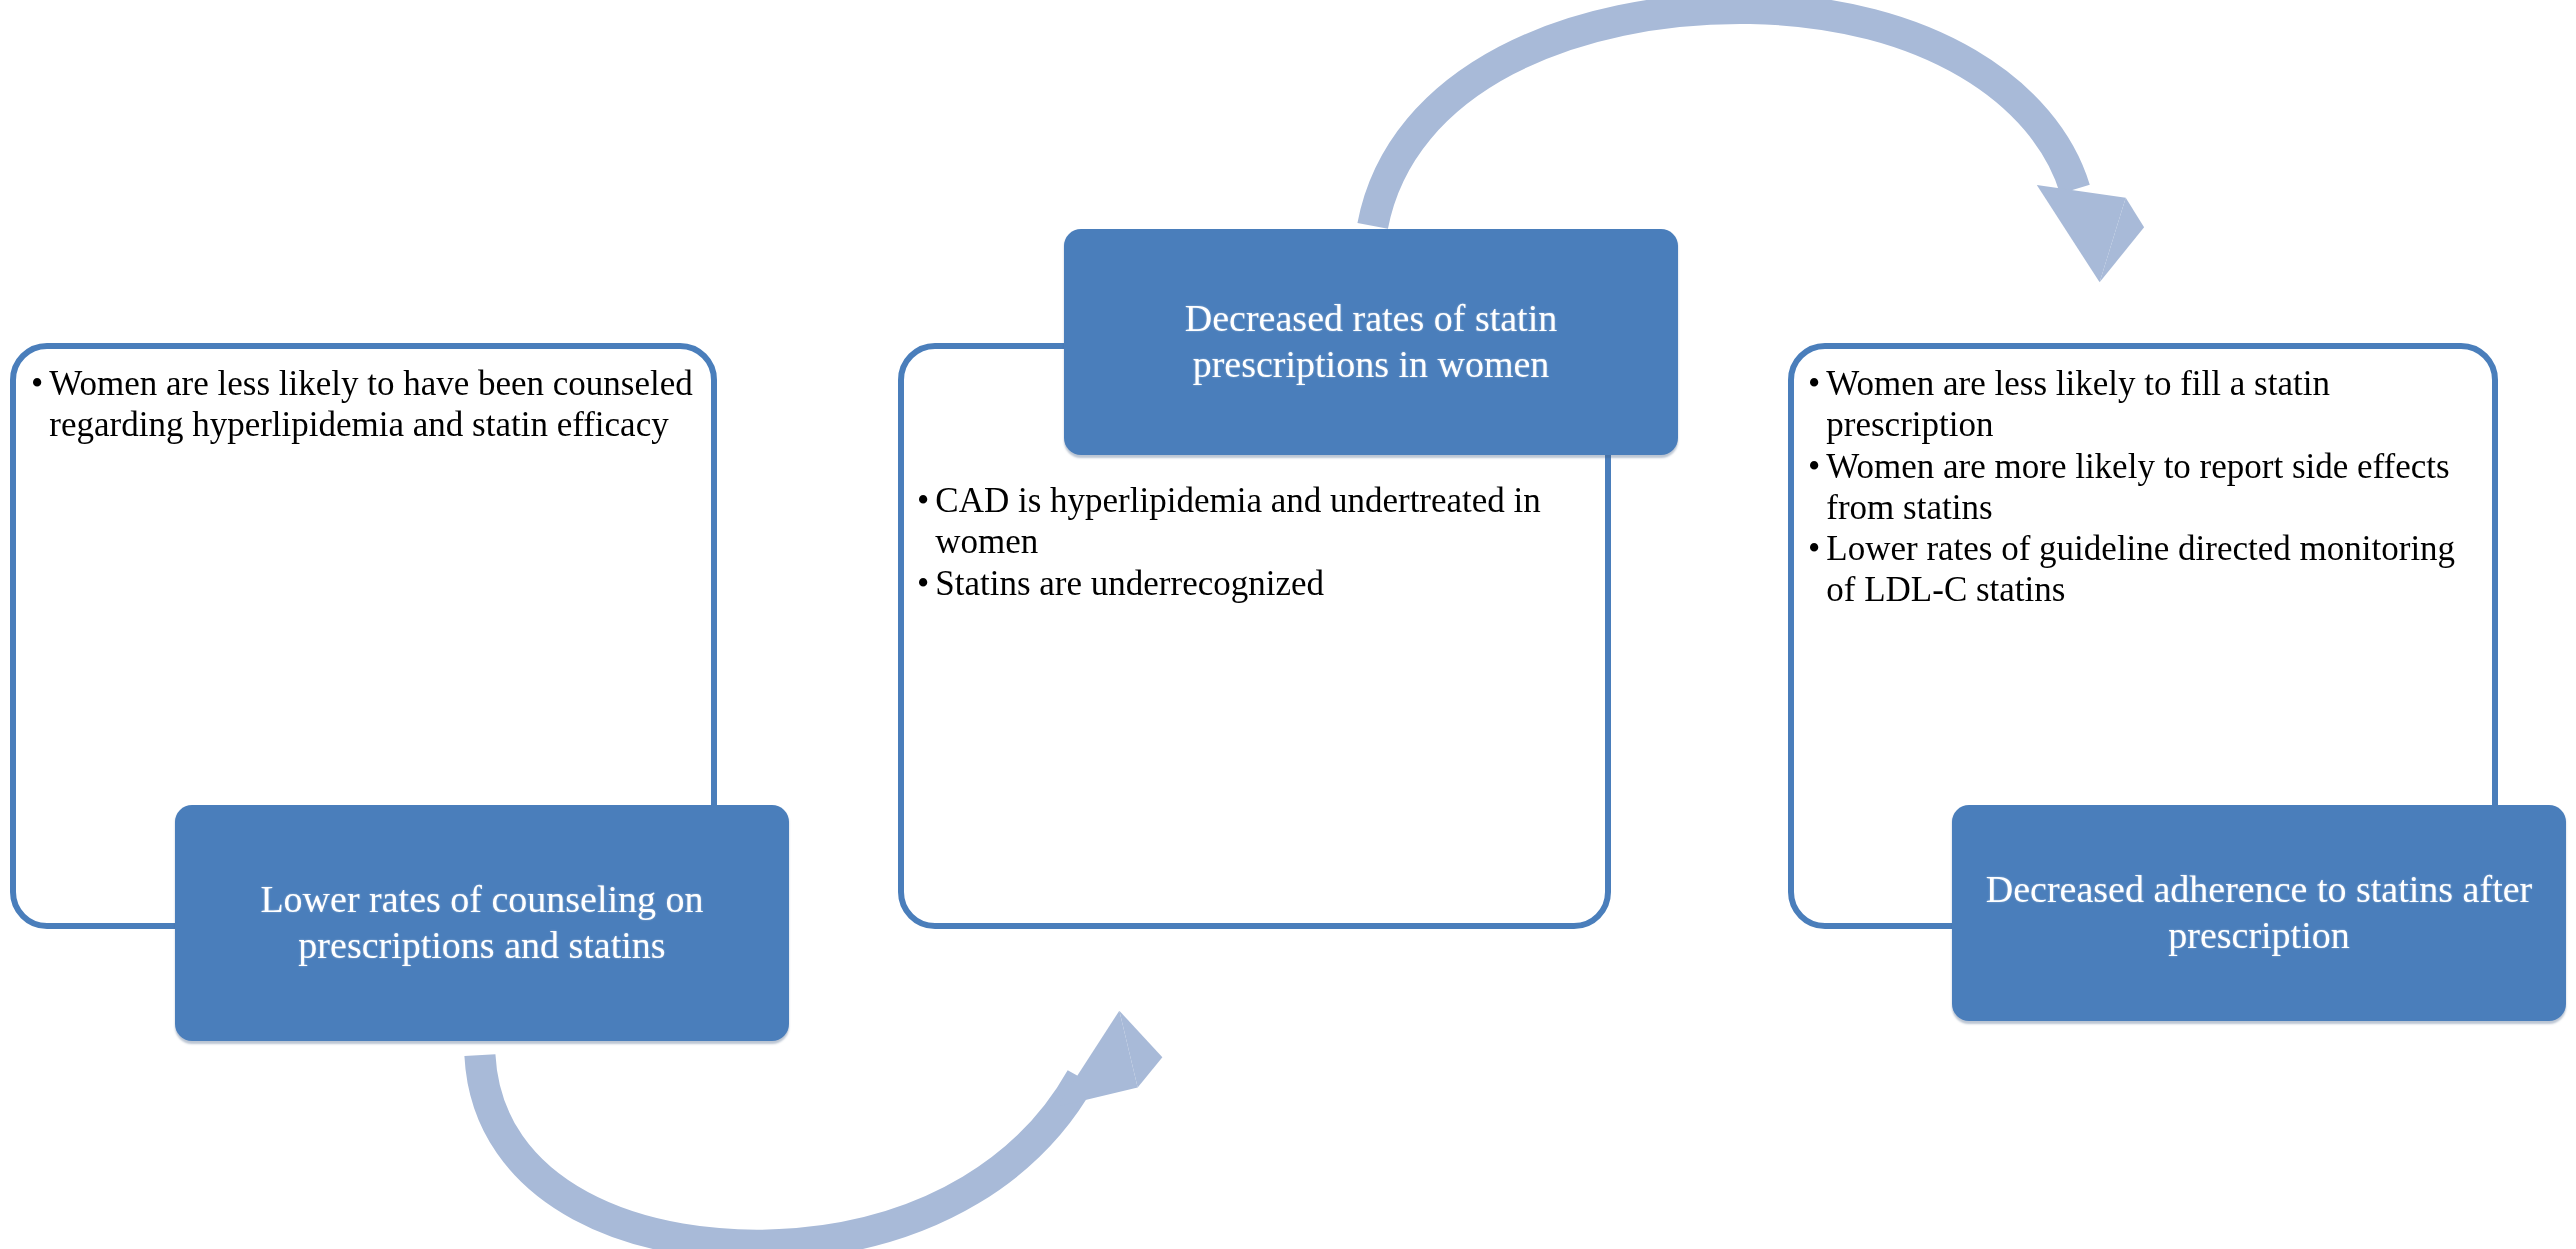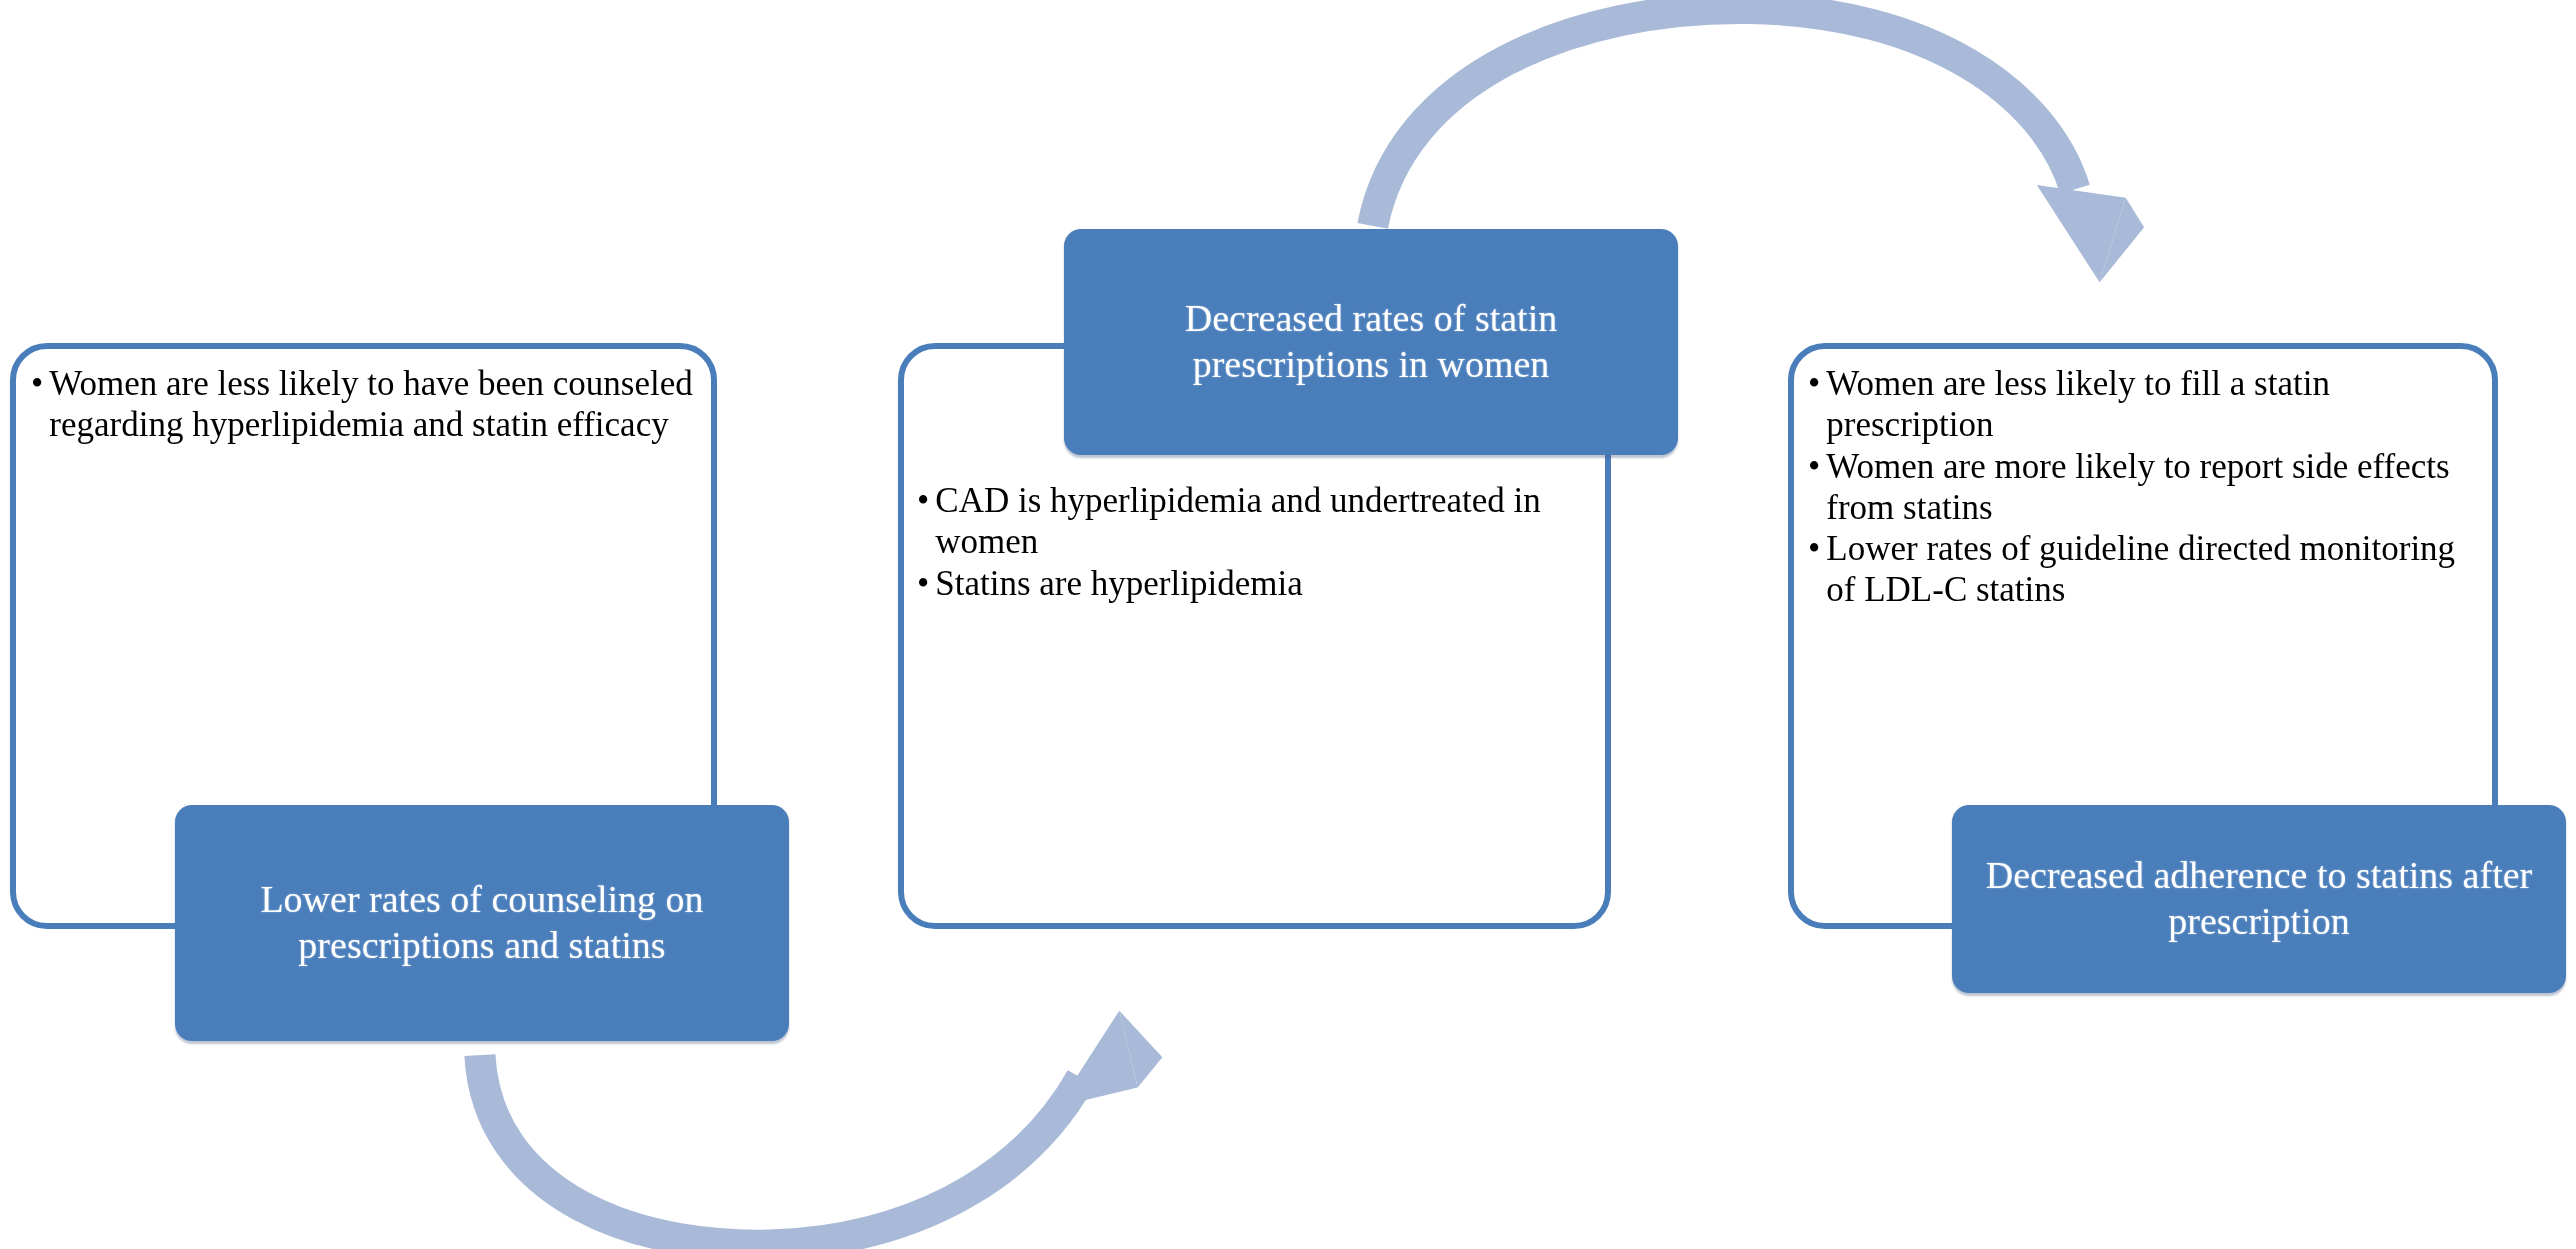--- a/index.html
+++ b/index.html
@@ -112,21 +112,21 @@
 
   <div class="outline-box" style="left:898px; top:343px; width:713px; height:586px;"></div>
 
   <div class="bullet-list" style="left:917px; top:480px; width:678px;">
     <div class="bullet-row">
       <span class="bullet-dot">•</span>
       <span class="bullet-text">CAD is hyperlipidemia and undertreated in women</span>
     </div>
     <div class="bullet-row">
       <span class="bullet-dot">•</span>
-      <span class="bullet-text">Statins are hyperlipidemia</span>
+      <span class="bullet-text">Statins are underrecognized</span>
     </div>
   </div>
 
   <div class="solid-box" style="left:1064px; top:229px; width:614px; height:226px;font-family:Liberation Serif, serif;">
     <span>Decreased rates of statin prescriptions in women</span>
   </div>
 
   <div class="outline-box" style="left:1788px; top:343px; width:710px; height:586px;"></div>
 
   <div class="bullet-list" style="left:1808px; top:363px; width:678px;">
@@ -137,18 +137,18 @@
     <div class="bullet-row">
       <span class="bullet-dot">•</span>
       <span class="bullet-text">Women are more likely to report side effects from statins</span>
     </div>
     <div class="bullet-row">
       <span class="bullet-dot">•</span>
       <span class="bullet-text">Lower rates of guideline directed monitoring of LDL-C statins</span>
     </div>
   </div>
 
-  <div class="solid-box" style="left:1952px; top:805px; width:614px; height:188px;">
+  <div class="solid-box" style="left:1952px; top:805px; width:614px; height:216px;">
     <span>Decreased adherence to statins after prescription</span>
   </div>
 
 </div>
 
 
 </body></html>

